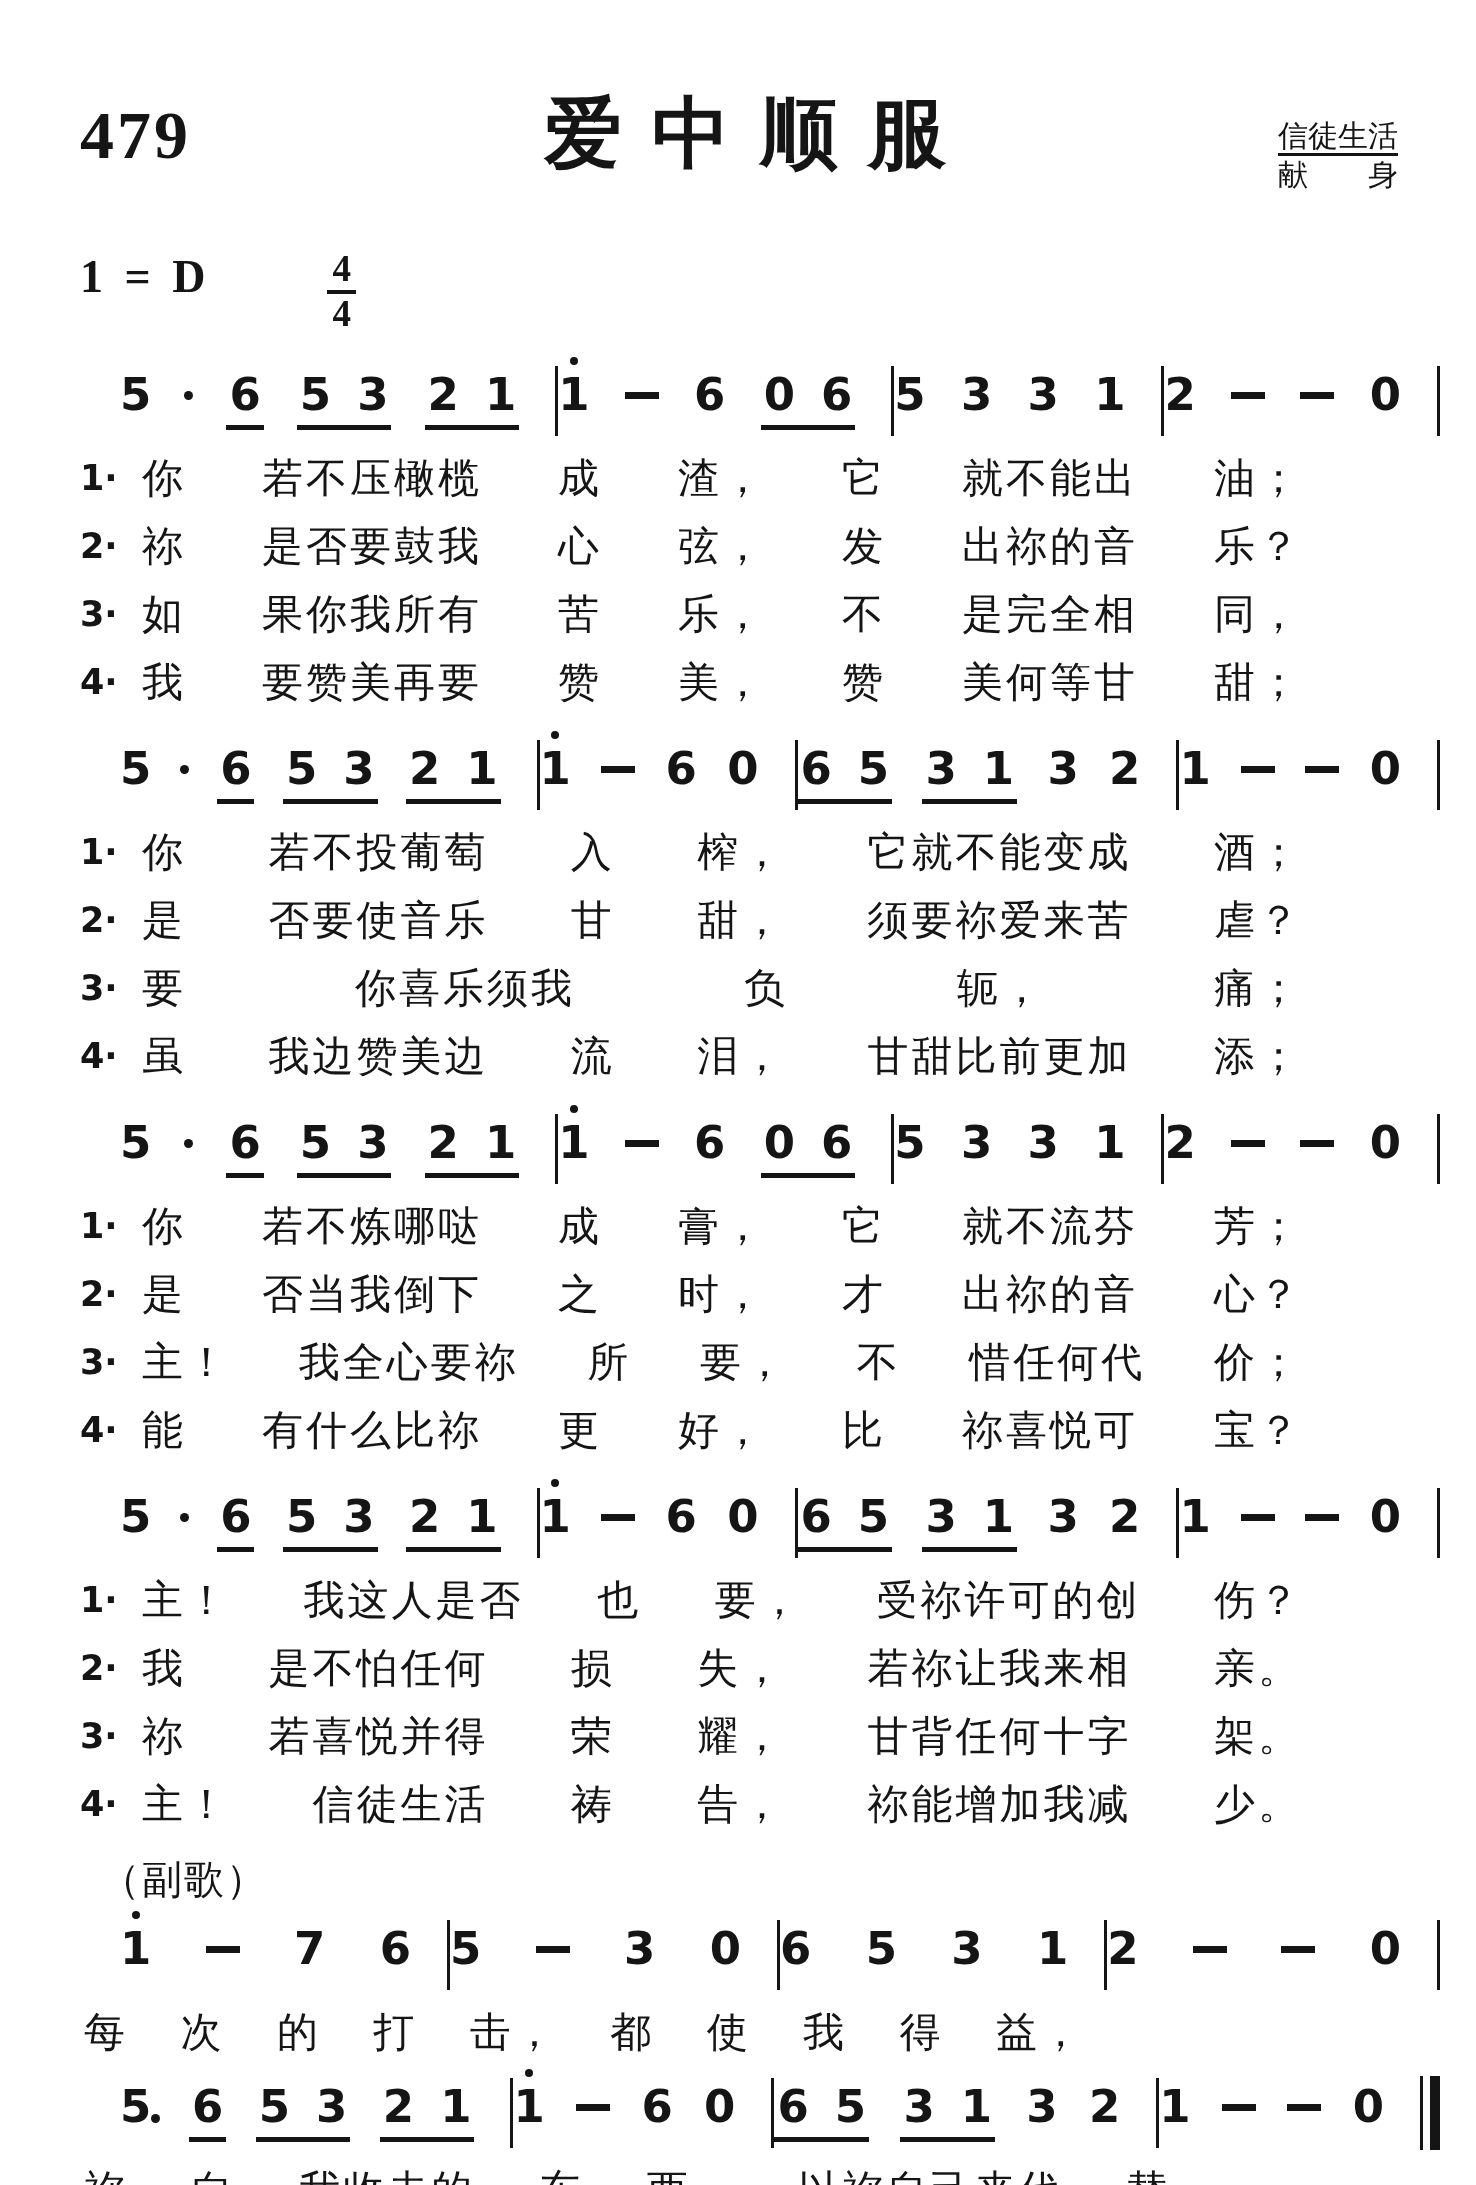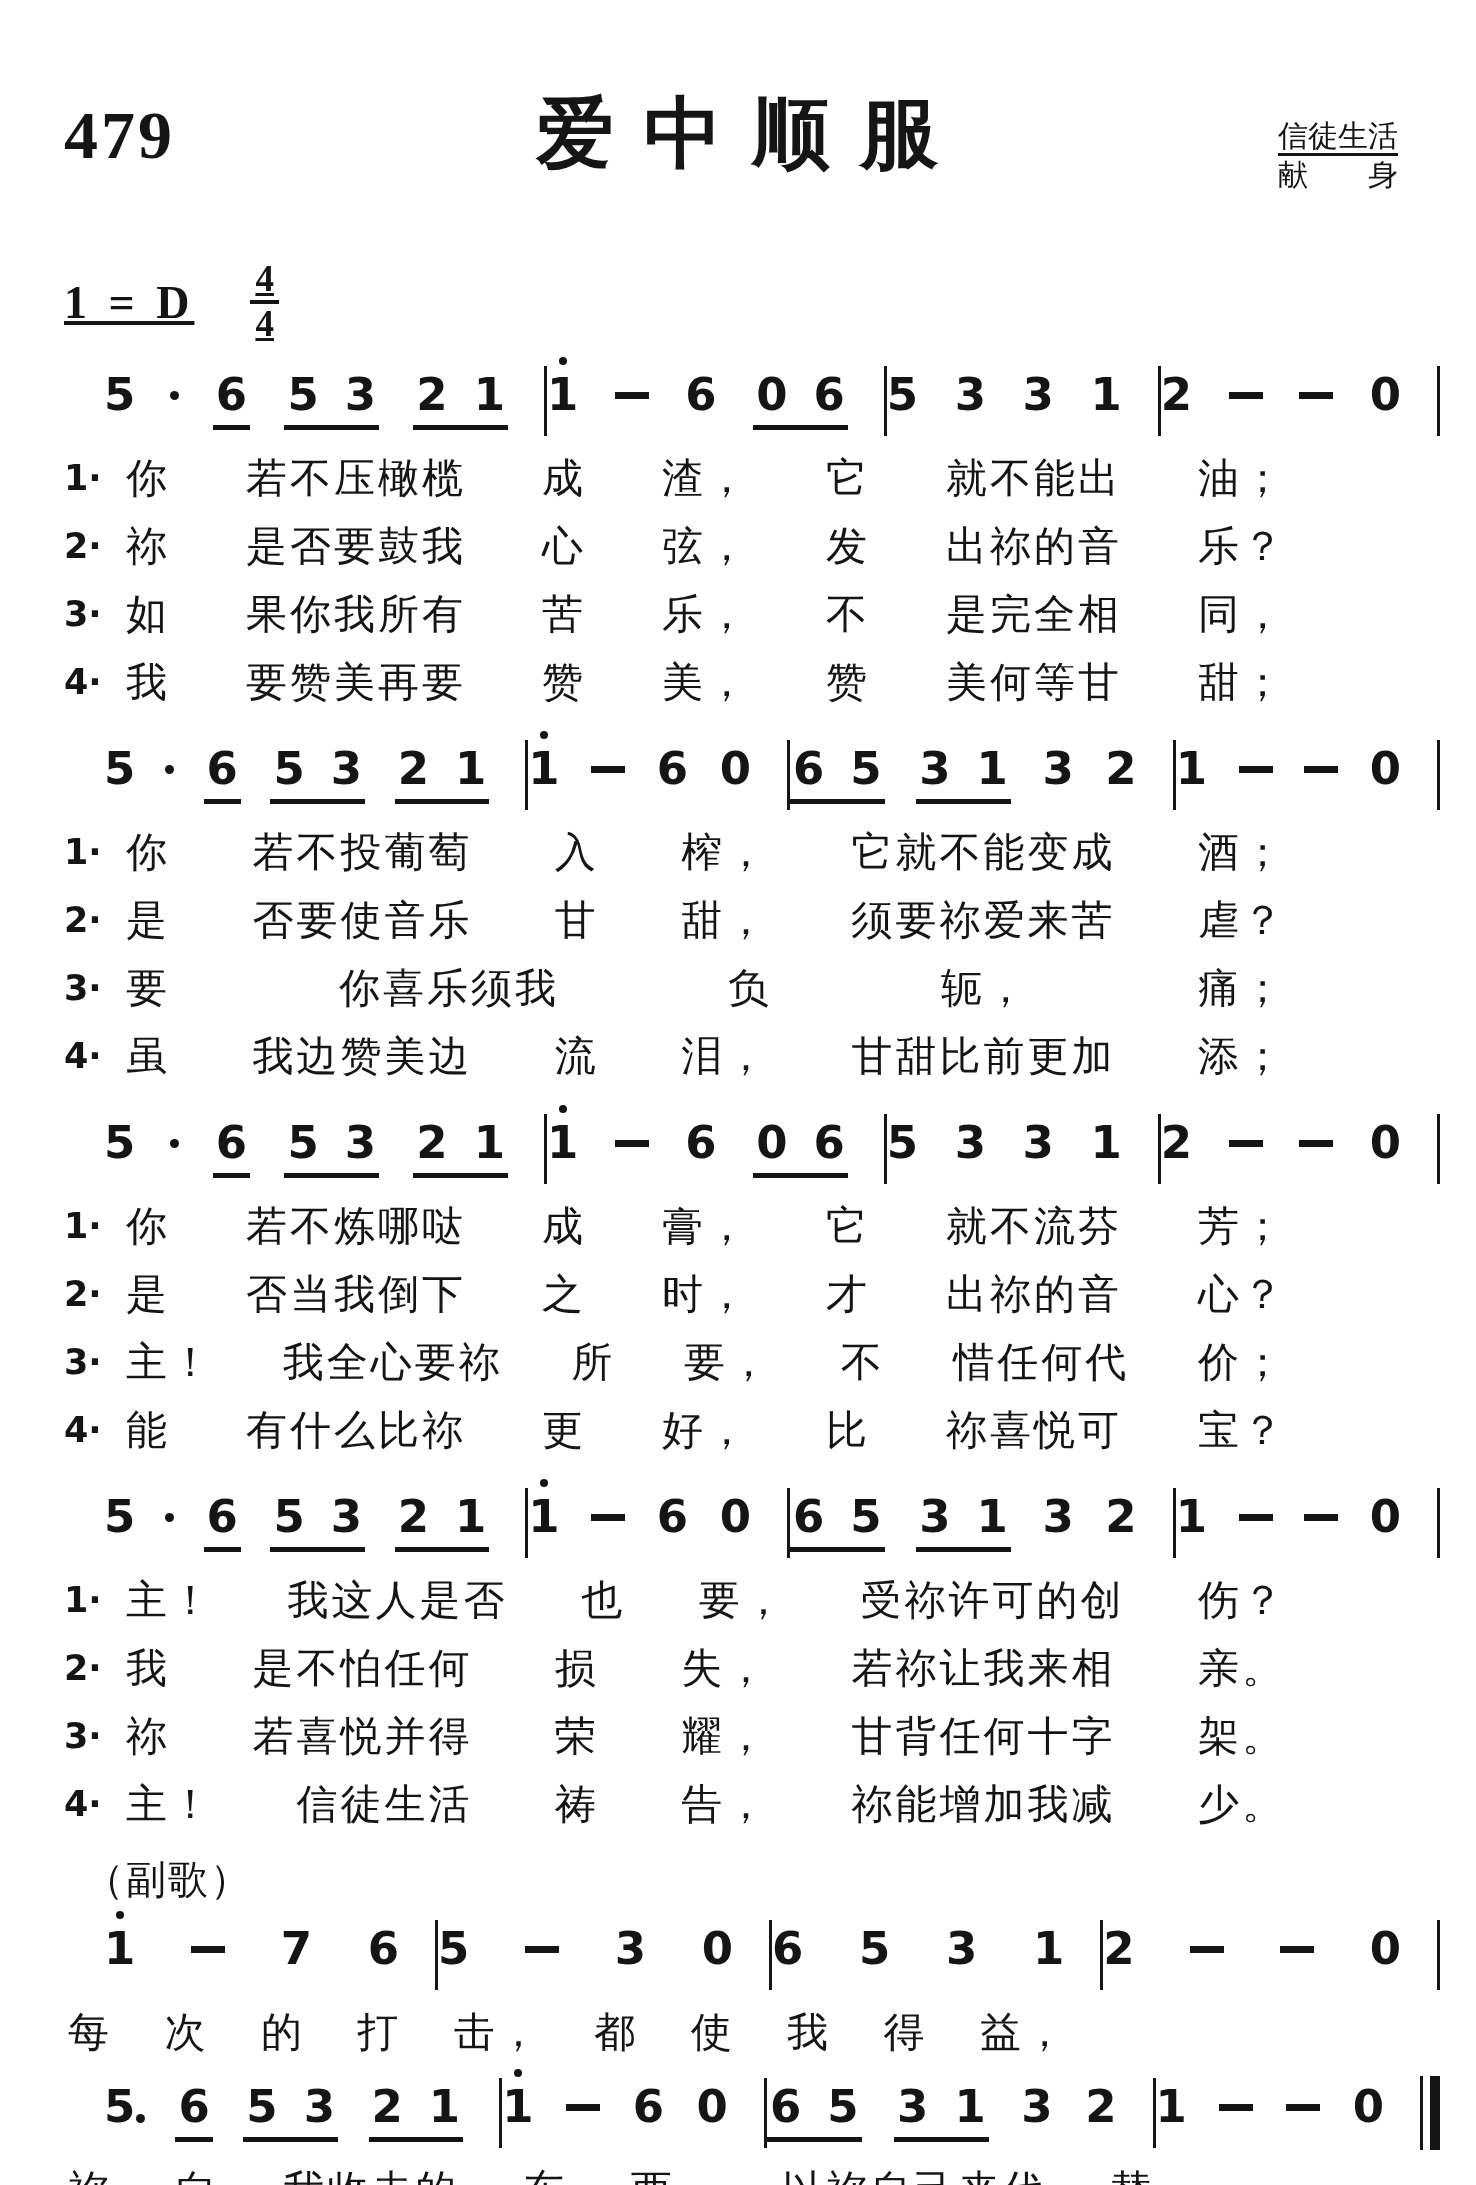--- a/index.html
+++ b/index.html
@@ -1,33 +1,33 @@
 <!DOCTYPE html>
 <html><head>
 <meta charset="utf-8">
 <style>
   html,body{margin:0;padding:0;background:#fff;}
   body{width:1476px;height:2185px;overflow:hidden;color:#151515;
        font-family:"Liberation Serif","DejaVu Serif",serif;}
-  .page{box-sizing:border-box;width:1476px;height:2185px;padding:72px 36px 0 64px;}
+  .page{box-sizing:border-box;width:1476px;height:2185px;padding:72px 36px 0 80px;}
 
   
   header{position:relative;height:148px;}
   .hymn-no{font-family:"Liberation Serif",serif;font-weight:bold;font-size:68px;
            letter-spacing:3px;padding-top:24px;}
   .title{position:absolute;left:50%;top:10px;transform:translateX(-50%);
          font-family:"DejaVu Sans","Liberation Sans",sans-serif;font-weight:900;
          font-size:78px;letter-spacing:30px;white-space:nowrap;margin:0;}
   .category{position:absolute;right:42px;top:44px;text-align:center;
             font-size:30px;line-height:1.3;}
   .cat-top{text-decoration:underline;text-underline-offset:7px;}
   .cat-bottom{white-space:pre;}
 
   
-  .keyrow{margin-top:30px;height:104px;display:flex;align-items:center;gap:56px;text-decoration:underline;}
+  .keyrow{margin-top:30px;height:104px;display:flex;align-items:flex-start;gap:117px;}
   .key{font-size:46px;font-weight:bold;letter-spacing:5px;}
   .meter{display:inline-flex;flex-direction:column;align-items:center;
          font-weight:bold;font-size:37px;line-height:1.05;}
   .meter .num{border-bottom:4px solid #151515;padding:0 5px 1px;}
   .meter .den{padding-top:1px;}
 
   
   .music-row{display:flex;align-items:flex-start;padding:18px 0 6px 40px;height:66px;}
   .bar{display:flex;justify-content:space-between;align-items:flex-start;
        padding:0 36px 0 0;min-width:0;}

